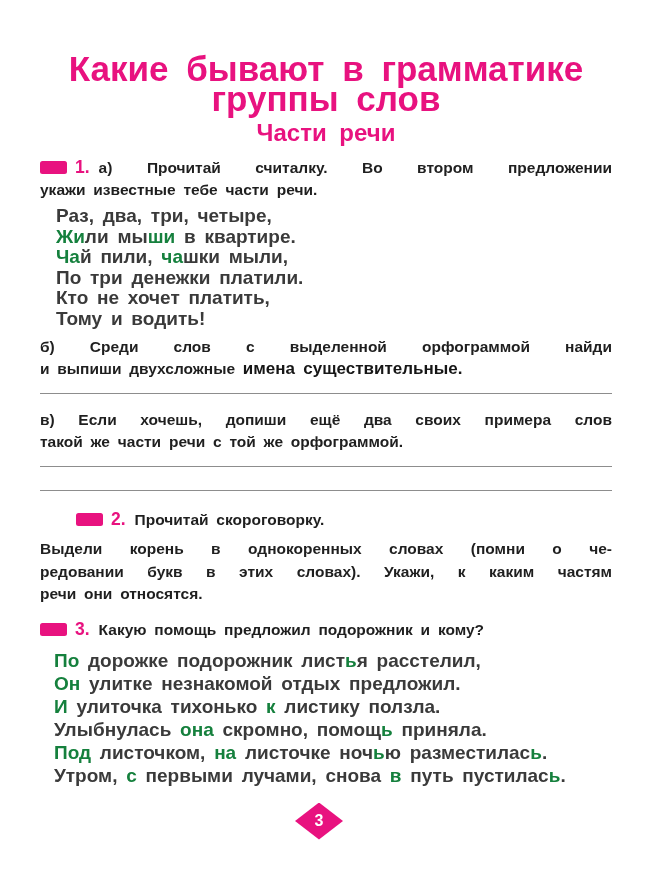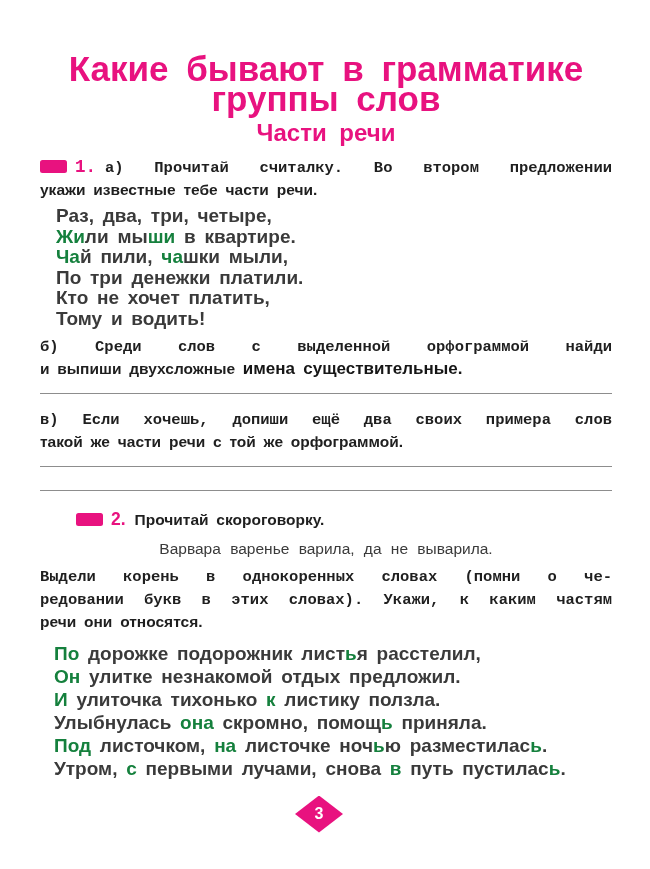--- a/index.html
+++ b/index.html
@@ -15,21 +15,21 @@
     color:var(--accent); font-weight:700; font-size:35px; line-height:30px;
     text-align:center; word-spacing:8px;
   }
   .subtitle {
     color:var(--accent); font-weight:700; font-size:24px; line-height:24px;
     text-align:center; margin-top:7px; word-spacing:6px;
   }
 
   .task { font-weight:700; color:#1f1f1f; font-size:15.5px; }
   .line { line-height:22px; }
-  .just { text-align:justify; text-align-last:justify;font-family:Liberation Mono, monospace; }
+  .just { text-align:justify; text-align-last:justify; }
 
   .marker {
     display:inline-block; width:27px; height:13px; background:var(--accent);
     border-radius:2.5px; margin-right:8px; vertical-align:-1px;
   }
   .exnum { color:var(--accent); font-weight:700; font-size:17.5px; margin-right:9px; }
 
   .poem { font-weight:700; color:#3a3a3a; font-size:19px; }
   .poem b { color:#15803d; }
   .poem-line { line-height:20.5px; }
@@ -103,29 +103,31 @@
     </div>
 
     <hr class="write-line wl-2">
     <hr class="write-line wl-3">
   </section>
 
   <section>
     <div class="task ex2-header">
       <div class="line"><span class="marker"></span><span class="exnum">2.</span><span>Прочитай  скороговорку.</span></div>
     </div>
-    <div class="twister">Варвара  варенье  варила,  да  не  выварила.</div>
     <div class="task follow-up">
       <div class="line just"><span><span>Выдели корень в однокоренных словах (помни о че-</span></span></div>
       <div class="line just"><span><span>редовании букв в этих словах). Укажи, к каким частям</span></span></div>
       <div class="line"><span><span>речи они относятся.</span></span></div>
     </div>
   </section>
 
   <section>
+    <div class="task ex3-header">
+      <div class="line"><span class="marker"></span><span class="exnum">3.</span><span>Какую  помощь  предложил  подорожник  и  кому?</span></div>
+    </div>
     <div class="poem poem-3">
         <div class="poem-line"><b>По</b><span> дорожке подорожник лист</span><b>ь</b><span>я расстелил,</span></div>
         <div class="poem-line"><b>Он</b><span> улитке незнакомой отдых предложил.</span></div>
         <div class="poem-line"><b>И</b><span> улиточка тихонько </span><b>к</b><span> листику ползла.</span></div>
         <div class="poem-line"><span>Улыбнулась </span><b>она</b><span> скромно, помощ</span><b>ь</b><span> приняла.</span></div>
         <div class="poem-line"><b>Под</b><span> листочком, </span><b>на</b><span> листочке ноч</span><b>ь</b><span>ю разместилас</span><b>ь</b><span>.</span></div>
         <div class="poem-line"><span>Утром, </span><b>с</b><span> первыми лучами, снова </span><b>в</b><span> путь пустилас</span><b>ь</b><span>.</span></div>
       </div>
   </section>
 

